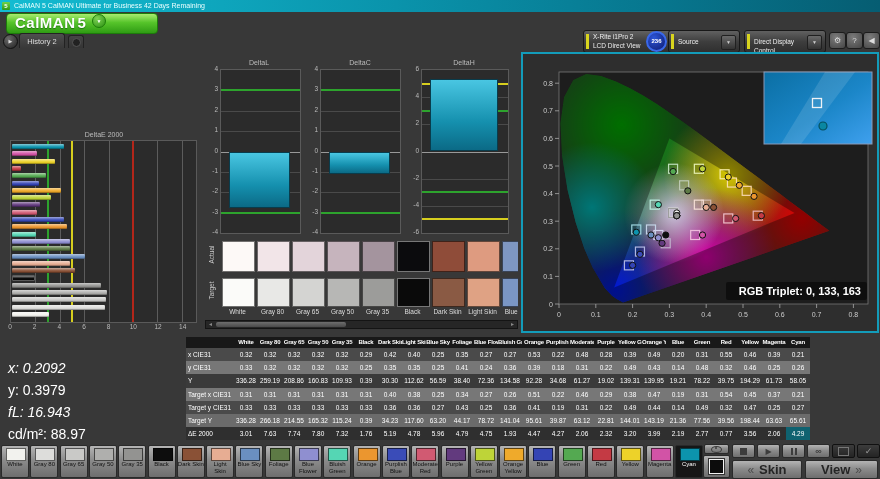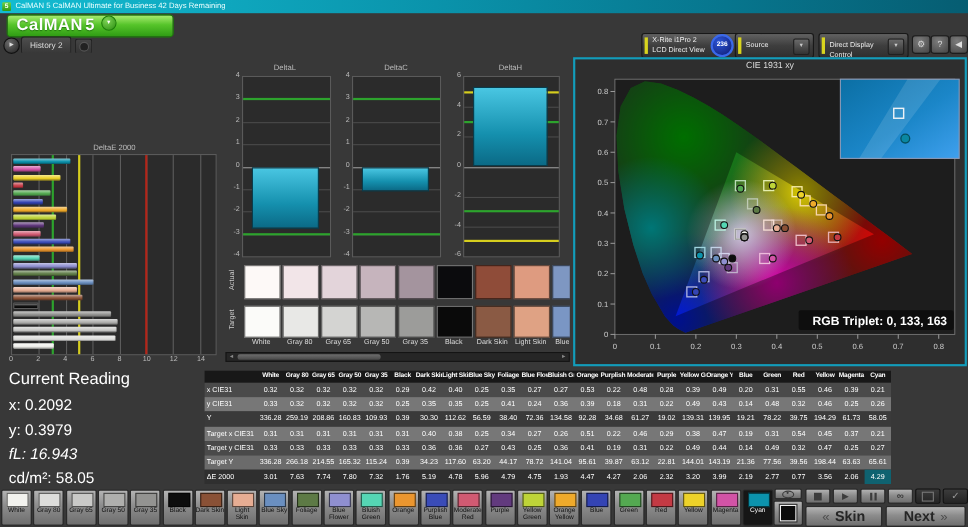--- a/index.html
+++ b/index.html
@@ -206,21 +206,20 @@
       <div style="position: absolute; left: 297px; top: 42px; width: 31px; height: 27px; background: rgb(122, 150, 196); border: 1px solid rgba(0, 0, 0, 0.55);"></div>
       <div style="position: absolute; left: 295px; top: 72px; width: 35px; text-align: center; font: 6.5px &quot;Liberation Sans&quot;, sans-serif; color: rgb(221, 221, 221); white-space: nowrap;">Blue Sky</div>
     </div>
   <div class="abs scrolltrack">
     <span class="scrollarrow" style="left:0;">◄</span>
     <span class="scrollarrow" style="right:0;">►</span>
     <span class="scrollthumb"></span>
   </div>
 
   <div class="abs ciepanel"></div>
-  <div class="abs cietitle">CIE 1931 xy</div>
   <svg id="cie-svg" class="abs" style="left:523px;top:64px;" width="353" height="265" viewBox="0 0 353 265">
     <defs>
       <radialGradient id="g-green" gradientUnits="userSpaceOnUse" cx="98.6" cy="60.6" r="100">
           <stop offset="0" stop-color="#00a800"></stop>
           <stop offset="1" stop-color="#00a800" stop-opacity="0"></stop>
         </radialGradient>
       <radialGradient id="g-red" gradientUnits="userSpaceOnUse" cx="278.9" cy="154.4" r="95">
           <stop offset="0" stop-color="#e00000"></stop>
           <stop offset="1" stop-color="#e00000" stop-opacity="0"></stop>
         </radialGradient>
@@ -358,25 +357,24 @@
       <polygon points="302,8 332,8 278,80 258,80" fill="rgba(255,255,255,0.12)"></polygon>
       <rect x="289.5" y="34.5" width="9" height="9" fill="none" stroke="#eef2f6" stroke-width="1.3"></rect>
       <circle cx="300" cy="62" r="4" fill="#0a87a2" stroke="#05505e" stroke-width="1.2"></circle>
     </g>
     <g>
       <rect x="203" y="218" width="141" height="18" rx="2" fill="rgba(12,12,12,0.85)"></rect>
       <text x="338" y="231" text-anchor="end" font-size="11" font-weight="bold" fill="#ffffff" font-family="Liberation Sans, sans-serif">RGB Triplet: 0, 133, 163</text>
     </g>
   </svg>
 
-  <div class="abs crtitle">Current Reading</div>
-  <div class="abs crline" style="top:360px;">x: 0.2092</div>
+  <div class="abs crline" style="top:360px;font-style:italic;">x: 0.2092</div>
   <div class="abs crline" style="top:382px;">y: 0.3979</div>
   <div class="abs crline" style="top:404px;font-style:italic;">fL: 16.943</div>
-  <div class="abs crline" style="top:426px;">cd/m²: 58.05</div>
+  <div class="abs crline" style="top:426px;">cd/m²: 88.97</div>
 
   <div class="abs" id="data-table">
       <div style="display: flex; height: 11px; background: rgb(24, 24, 24);">
         <div style="width: 48px; flex: 0 0 auto;"></div>
         <div style="width: 24px; flex: 0 0 auto; font: bold 6px / 11px &quot;Liberation Sans&quot;, sans-serif; color: rgb(255, 255, 255); text-align: center; white-space: nowrap; overflow: hidden; letter-spacing: -0.2px;">White</div>
         <div style="width: 24px; flex: 0 0 auto; font: bold 6px / 11px &quot;Liberation Sans&quot;, sans-serif; color: rgb(255, 255, 255); text-align: center; white-space: nowrap; overflow: hidden; letter-spacing: -0.2px;">Gray 80</div>
         <div style="width: 24px; flex: 0 0 auto; font: bold 6px / 11px &quot;Liberation Sans&quot;, sans-serif; color: rgb(255, 255, 255); text-align: center; white-space: nowrap; overflow: hidden; letter-spacing: -0.2px;">Gray 65</div>
         <div style="width: 24px; flex: 0 0 auto; font: bold 6px / 11px &quot;Liberation Sans&quot;, sans-serif; color: rgb(255, 255, 255); text-align: center; white-space: nowrap; overflow: hidden; letter-spacing: -0.2px;">Gray 50</div>
         <div style="width: 24px; flex: 0 0 auto; font: bold 6px / 11px &quot;Liberation Sans&quot;, sans-serif; color: rgb(255, 255, 255); text-align: center; white-space: nowrap; overflow: hidden; letter-spacing: -0.2px;">Gray 35</div>
         <div style="width: 24px; flex: 0 0 auto; font: bold 6px / 11px &quot;Liberation Sans&quot;, sans-serif; color: rgb(255, 255, 255); text-align: center; white-space: nowrap; overflow: hidden; letter-spacing: -0.2px;">Black</div>
@@ -714,21 +712,21 @@
       <span class="dispicon"></span>
     </div>
   <div class="abs darkbtn ctlicon" style="left:857px;font-size:9px;color:#999;">
       <span>✓</span>
     </div>
   <div class="abs graybtn navbtn" style="left:732px;width:70px;">
     <span class="chev">«</span>
     <span>Skin</span>
   </div>
   <div class="abs graybtn navbtn" style="left:805px;width:73px;">
-    <span>Next</span>
+    <span>View</span>
     <span class="chev">»</span>
   </div>
 
 <div style="position: absolute; left: 220px; top: 69px; width: 79px; height: 163px; background: rgb(43, 43, 43); border: 1px solid rgb(90, 90, 90);">
       <div style="position: absolute; left: 0px; right: 0px; top: 20.375px; height: 1px; background: rgb(74, 74, 74);"></div>
       <div style="position: absolute; left: 0px; right: 0px; top: 40.75px; height: 1px; background: rgb(74, 74, 74);"></div>
       <div style="position: absolute; left: 0px; right: 0px; top: 61.125px; height: 1px; background: rgb(74, 74, 74);"></div>
       <div style="position: absolute; left: 0px; right: 0px; top: 81.5px; height: 1px; background: rgb(153, 153, 153);"></div>
       <div style="position: absolute; left: 0px; right: 0px; top: 101.875px; height: 1px; background: rgb(74, 74, 74);"></div>
       <div style="position: absolute; left: 0px; right: 0px; top: 122.25px; height: 1px; background: rgb(74, 74, 74);"></div>

